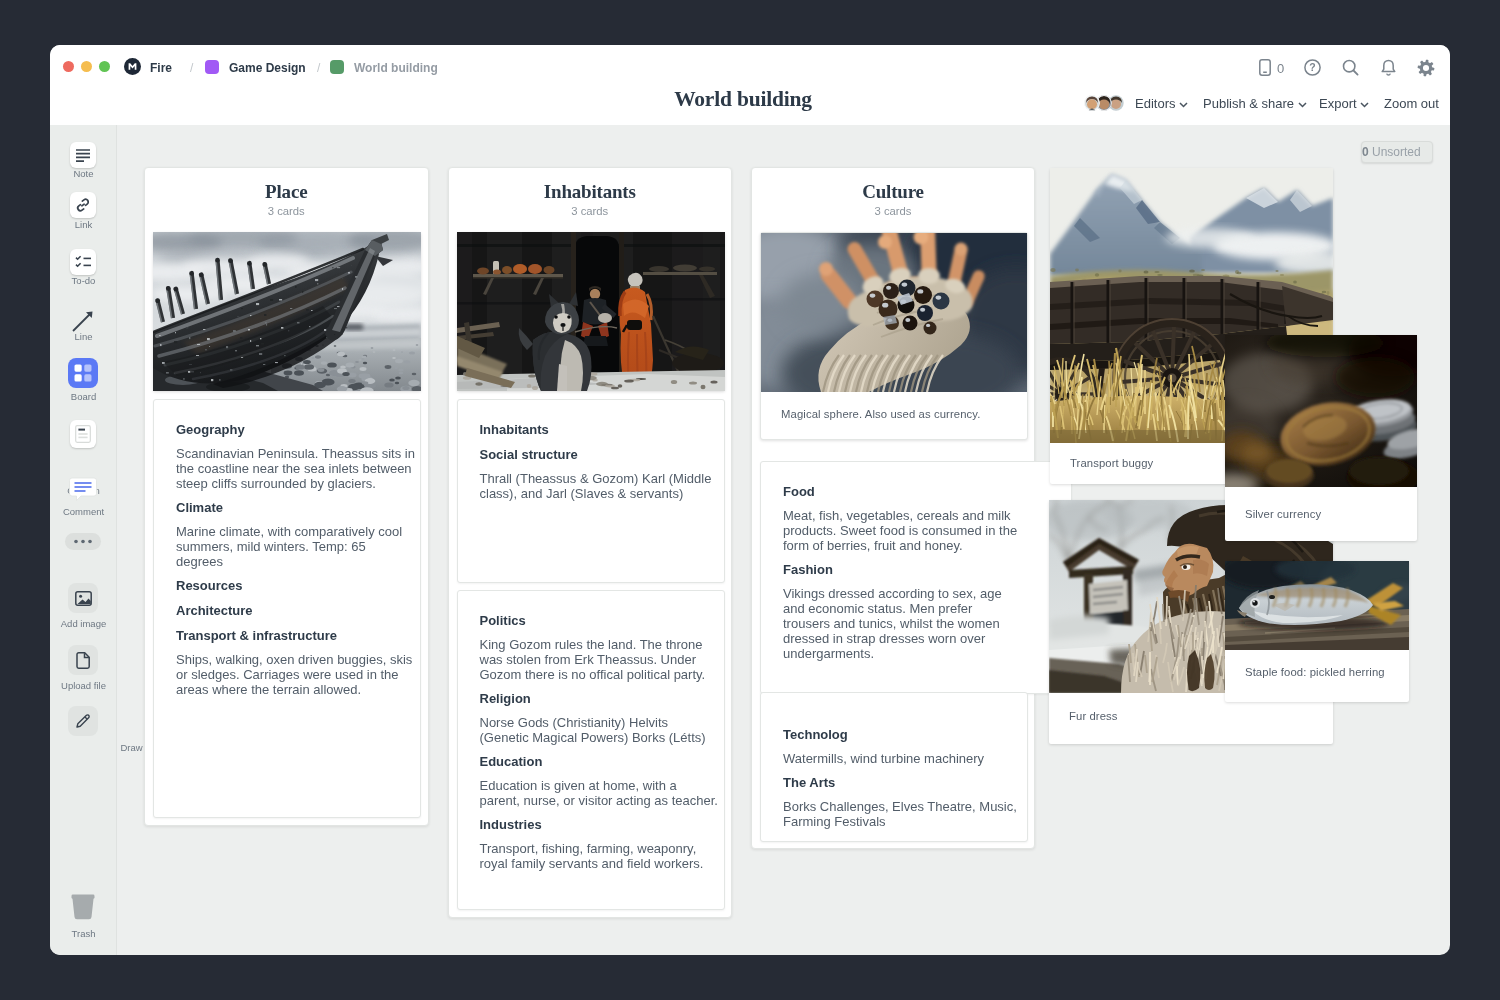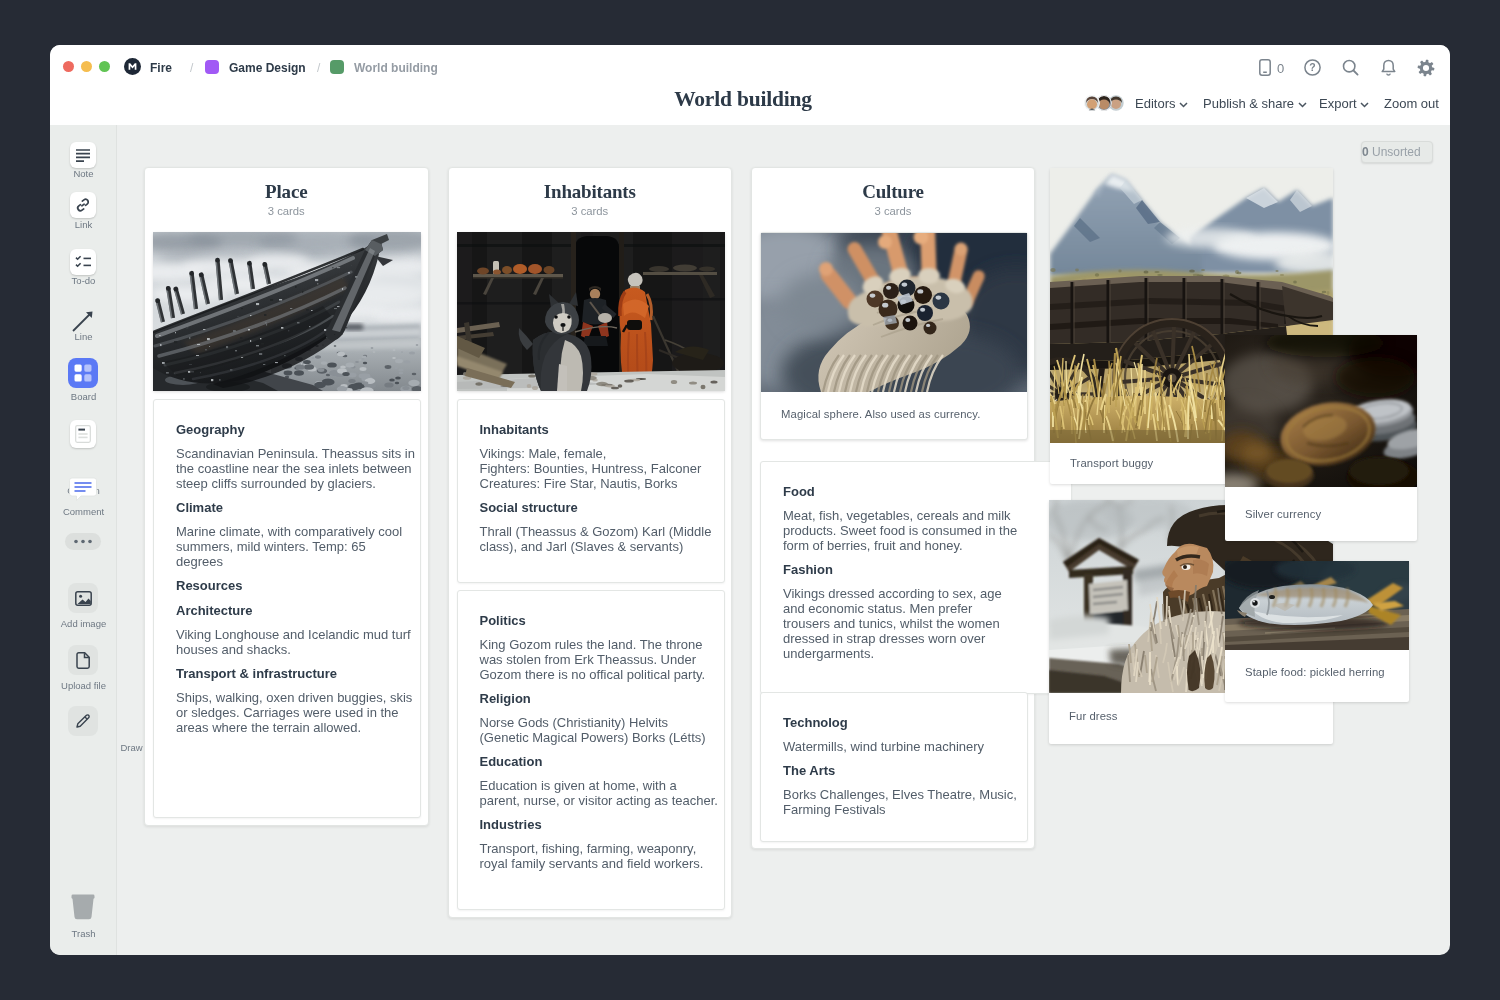--- a/index.html
+++ b/index.html
@@ -518,21 +518,20 @@
           <rect x="106" y="121" width="3.2" height="2.0" fill="#6d7276" opacity="0.85"></rect>
         </svg>
       </div>
     <div class="card pad" style="left:8px; top:231.5px; width:268px; height:419px;">
       <h4 style="margin-top:0;">Geography</h4>
       <p>Scandinavian Peninsula. Theassus sits in the coastline near the sea inlets between steep cliffs surrounded by glaciers.</p>
       <h4>Climate</h4>
       <p>Marine climate, with comparatively cool summers, mild winters. Temp: 65 degrees</p>
       <h4>Resources</h4>
       <h4>Architecture</h4>
-      <p>Viking Longhouse and Icelandic mud turf houses and shacks.</p>
       <h4>Transport &amp; infrastructure</h4>
       <p>Ships, walking, oxen driven buggies, skis or sledges. Carriages were used in the areas where the terrain allowed.</p>
     </div>
   </div>
 
   <div class="col" style="left:397.5px; top:121.5px; width:284.5px; height:751.5px;">
     <div class="coltitle">Inhabitants</div>
     <div class="colsub">3 cards</div>
     <div class="imgcard" style="left:8px; top:64.5px; width:268px; height:159px;" id="ph-vik">
         <svg width="268" height="159" viewBox="0 0 268 159">
@@ -663,21 +662,20 @@
           <circle cx="112" cy="85" r="1.8" fill="#0b0c0d"></circle>
           <ellipse cx="106" cy="93" rx="2.6" ry="2" fill="#101214"></ellipse>
           <path d="M106 95 L106 99" stroke="#101214" stroke-width="1.2"></path>
           <path d="M102 132 L100 159 L110 159 L110 134 Z" fill="#c3c0ba"></path>
           <path d="M118 100 Q144 92 160 96" stroke="#6e675c" stroke-width="1.4" fill="none"></path>
           <path d="M92 100 Q80 112 82 128" stroke="#23262a" stroke-width="2" fill="none" opacity="0.6"></path>
         </svg>
       </div>
     <div class="card pad" style="left:8px; top:231.5px; width:268px; height:184px;">
       <h4 style="margin-top:0;">Inhabitants</h4>
-      <p>Vikings: Male, female,<br>Fighters: Bounties, Huntress, Falconer<br>Creatures: Fire Star, Nautis, Borks</p>
       <h4>Social structure</h4>
       <p>Thrall (Theassus &amp; Gozom) Karl (Middle class), and Jarl (Slaves &amp; servants)</p>
     </div>
     <div class="card pad" style="left:8px; top:422.5px; width:268px; height:320px;">
       <h4 style="margin-top:0;">Politics</h4>
       <p>King Gozom rules the land. The throne was stolen from Erk Theassus. Under Gozom there is no offical political party.</p>
       <h4>Religion</h4>
       <p>Norse Gods (Christianity) Helvits (Genetic Magical Powers) Borks (Létts)</p>
       <h4>Education</h4>
       <p>Education is given at home, with a parent, nurse, or visitor acting as teacher.</p>
@@ -796,21 +794,21 @@
         </div>
       <div class="cap" style="position:absolute; left:20px; top:175px;">Magical sphere. Also used as currency.</div>
     </div>
     <div class="card pad" style="left:8px; top:293px; width:312px; height:233px;">
       <h4 style="margin-top:0;">Food</h4>
       <p>Meat, fish, vegetables, cereals and milk products. Sweet food is consumed in the form of berries, fruit and honey.</p>
       <h4>Fashion</h4>
       <p>Vikings dressed according to sex, age and economic status. Men prefer trousers and tunics, whilst the women dressed in strap dresses worn over undergarments.</p>
     </div>
     <div class="card pad" style="left:8px; top:524.5px; width:268px; height:150px;">
-      <h4 style="margin-top:0;">Technolog</h4>
+      <h4 style="margin-top:12px;">Technolog</h4>
       <p>Watermills, wind turbine machinery</p>
       <h4>The Arts</h4>
       <p>Borks Challenges, Elves Theatre, Music, Farming Festivals</p>
     </div>
   </div>
 
   <div class="imgcard" style="left:1000px; top:123px; width:283px; height:316px; z-index:1;">
     <div id="ph-buggy" style="position:absolute; left:0; top:0; width:283px; height:275px; overflow:hidden;">
         <svg width="283" height="275" viewBox="0 0 283 275">
           <defs>

